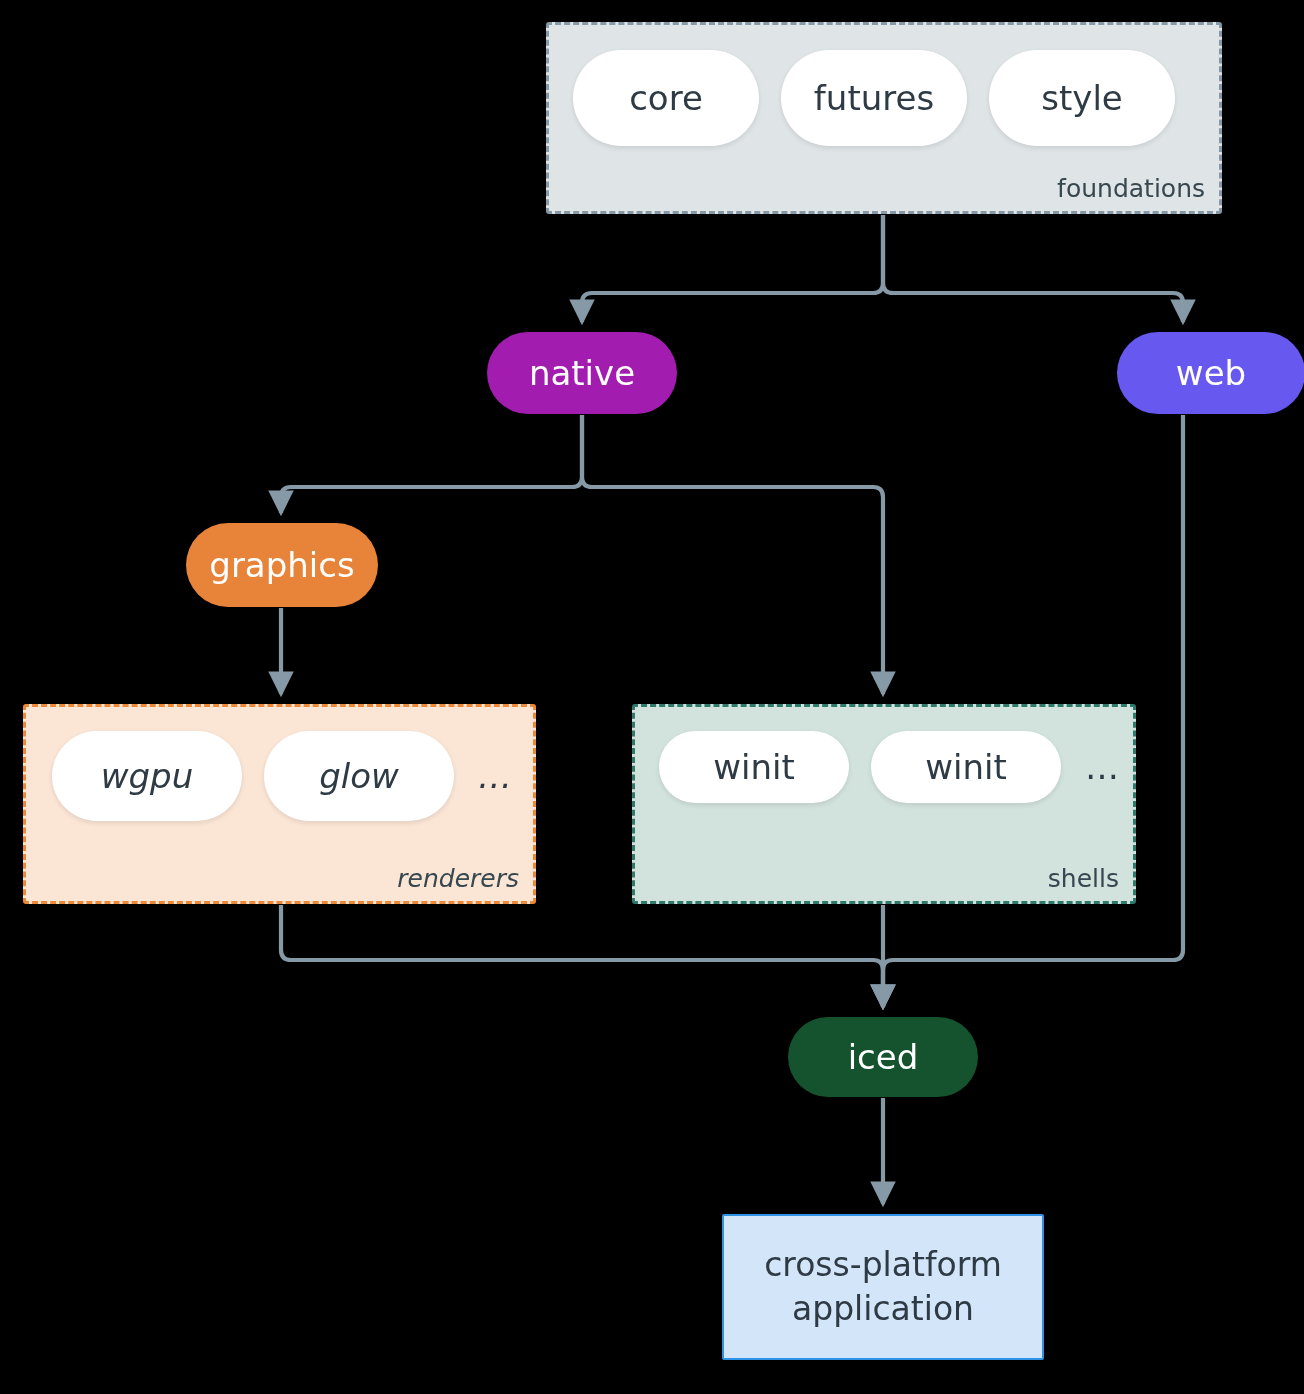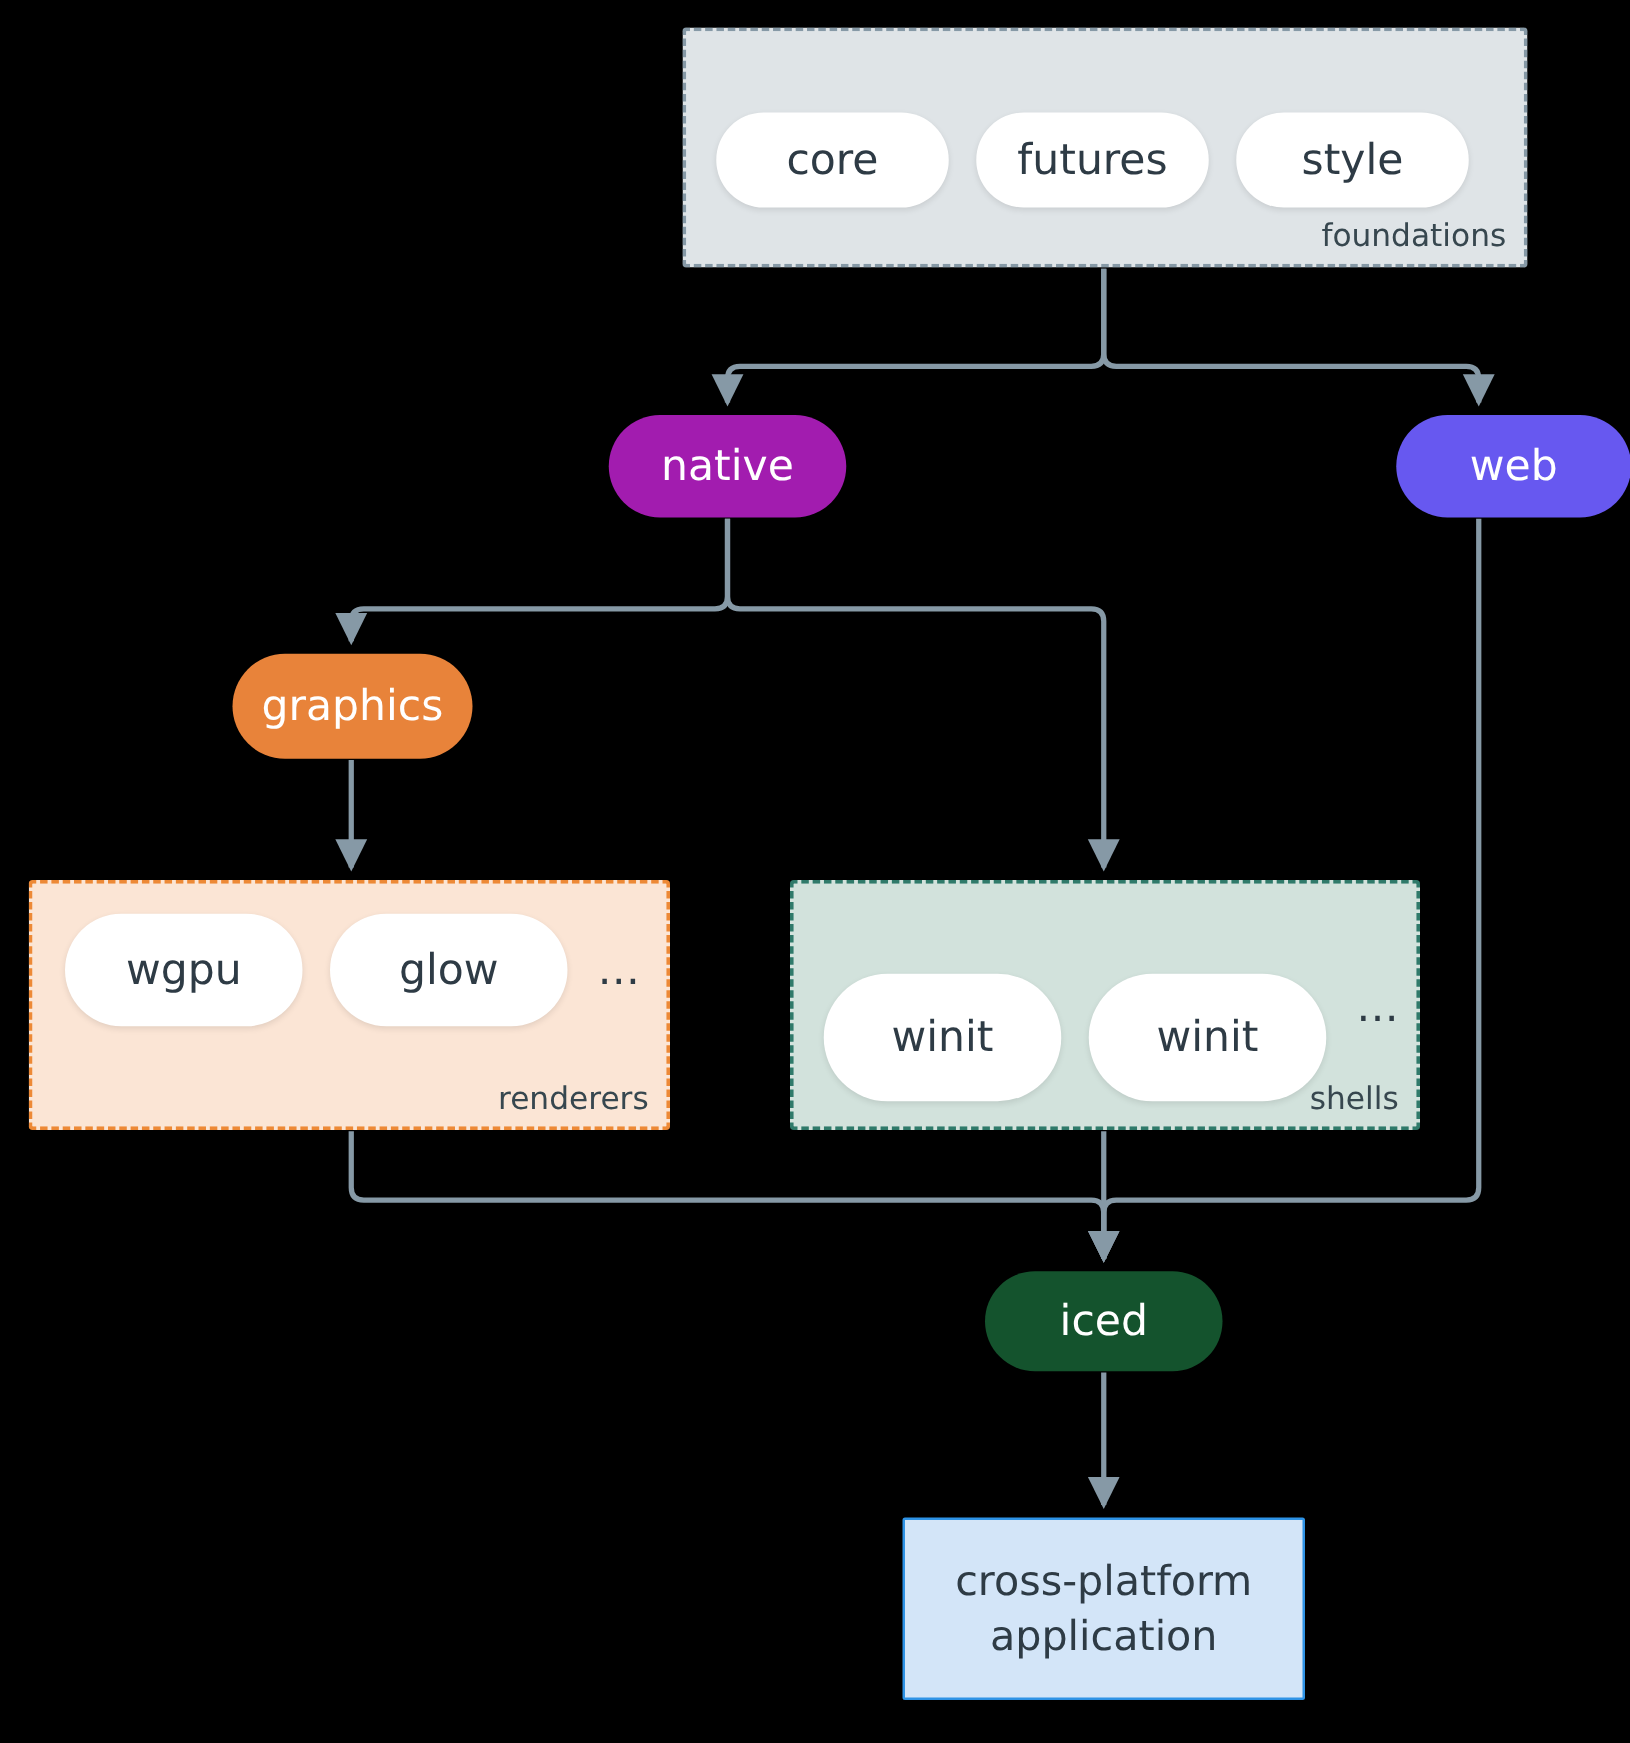--- a/index.html
+++ b/index.html
@@ -40,20 +40,21 @@
     border-radius: 3px;
   }
   .group-renderers {
     left: 23px;
     top: 704px;
     width: 513px;
     height: 200px;
     background: #FBE5D5;
     border: 3px dashed #ED8936;
     border-radius: 3px;
+    font-style: italic;
   }
   .group-shells {
     left: 632px;
     top: 704px;
     width: 504px;
     height: 200px;
     background: #D2E2DC;
     border: 3px dashed #2F7A6A;
     border-radius: 3px;
   }
@@ -75,23 +76,23 @@
     color: #2E3B45;
     border-radius: 999px;
     display: flex;
     align-items: center;
     justify-content: center;
     font-size: 34px;
     line-height: 1;
     box-shadow: 0 2px 5px rgba(0,0,0,0.10);
     white-space: nowrap;
   }
-  .group-foundations .pill { width: 186px; height: 76px; margin-top: 40px; }
+  .group-foundations .pill { width: 186px; height: 96px; }
   .group-renderers  .pill { width: 190px; height: 90px; }
-  .group-shells     .pill { width: 190px; height: 102px; margin-top: 48px; }
+  .group-shells     .pill { width: 190px; height: 72px; }
 
   .ellipsis {
     color: #2E3B45;
     font-size: 34px;
     line-height: 1;
     letter-spacing: 1px;
     padding-left: 2px;
   }
 
   .group-label {

